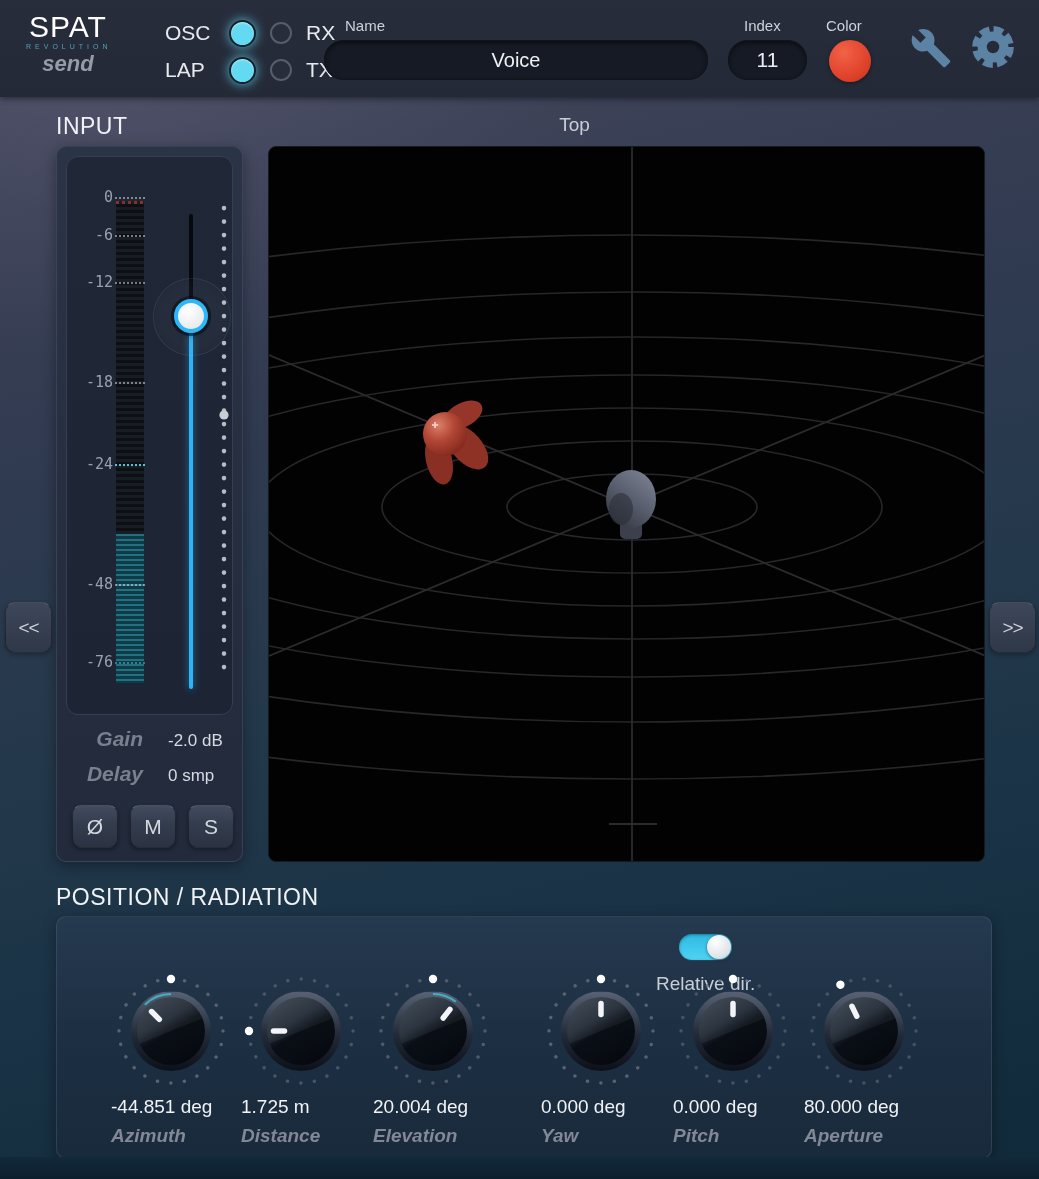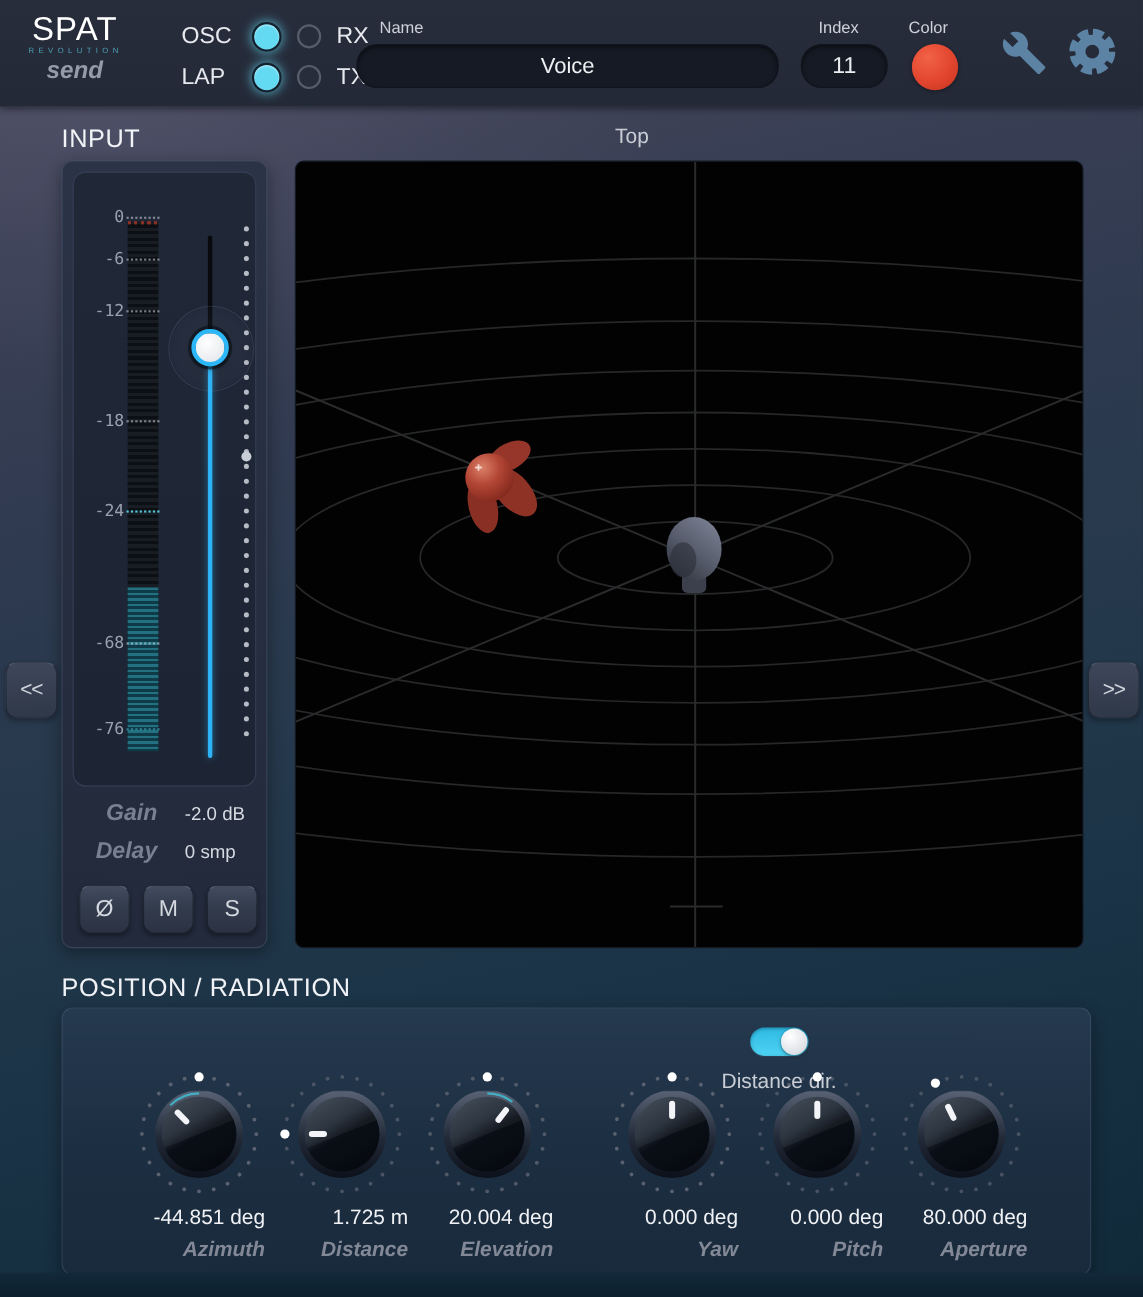--- a/index.html
+++ b/index.html
@@ -87,21 +87,21 @@
   .thumb{position:absolute;top:1px;width:24px;height:24px;border-radius:50%;
     background:radial-gradient(circle at 36% 30%,#ffffff,#e0e3e8 65%,#c6cad1);box-shadow:0 1px 3px rgba(0,0,0,.5);}
   .switch.pos-left .thumb{left:1px;} .switch.pos-right .thumb{right:1px;}
   .viewport{position:absolute;left:268px;top:146px;width:717px;height:716px;border-radius:8px;
     background:#020203;border:1px solid #141a24;box-sizing:border-box;overflow:hidden;cursor:crosshair;}
 
   
   .pos-panel{position:absolute;left:56px;top:916px;width:934px;height:241px;border-radius:10px;
     background:linear-gradient(180deg,#25394f,#1c2e41 55%,#192a3c);
     border:1px solid rgba(95,115,145,.30);box-shadow:0 4px 14px rgba(0,0,0,.35);}
-  .knob-col{position:absolute;top:54px;width:130px;text-align:right;}
+  .knob-col{position:absolute;top:54px;width:130px;text-align:left;}
   .knob-value{font-size:19px;color:#f0f2f5;margin-top:1px;}
   .knob-label{font-size:19px;font-weight:700;font-style:italic;color:#828896;margin-top:7px;}
   .footer{position:absolute;left:0;top:1157px;width:1039px;height:22px;
     background:linear-gradient(180deg,#12293a,#0c1f2d);}
 </style>
 </head>
 <body>
 
 <div class="page">
 
@@ -170,21 +170,21 @@
 
   <div class="section-title" style="left:56px;top:113px;">INPUT</div>
 
   <div class="input-panel">
     <div class="meter-well">
       <span class="scale-num" style="top:31px;">0</span>
       <span class="scale-num" style="top:69px;">-6</span>
       <span class="scale-num" style="top:116px;">-12</span>
       <span class="scale-num" style="top:216px;">-18</span>
       <span class="scale-num" style="top:298px;">-24</span>
-      <span class="scale-num" style="top:418px;">-68</span>
+      <span class="scale-num" style="top:418px;">-48</span>
       <span class="scale-num" style="top:496px;">-76</span>
       <div class="meter-bar">
         <div class="meter-teal"></div>
       </div>
       <div class="tick" style="top:40px;"></div>
       <div class="tick" style="top:78px;"></div>
       <div class="tick" style="top:125px;"></div>
       <div class="tick" style="top:225px;"></div>
       <div class="tick cyan" style="top:307px;"></div>
       <div class="tick" style="top:427px;"></div>
@@ -260,21 +260,21 @@
     </svg>
   </div>
 
   <div class="section-title" style="left:56px;top:884px;">POSITION / RADIATION</div>
 
   <div class="pos-panel">
     <div class="toggle-row" style="left:599px;top:17px;">
       <div class="switch on pos-right">
           <div class="thumb"></div>
         </div>
-      <span class="tgl-label">Distance dir.</span>
+      <span class="tgl-label">Relative dir.</span>
     </div>
 
     <div class="knob-col" style="left:54px;">
       <svg width="120" height="120" viewBox="-60 -60 120 120">
         <circle r="52" fill="none" stroke="#5a6170" stroke-width="3.4" stroke-dasharray="0.1 13.5" stroke-linecap="round"></circle>
         <circle r="40" fill="url(#bezelG)"></circle>
         <circle r="34" fill="url(#faceG)"></circle>
         <path d="M -34 0 A 34 34 0 0 1 34 0 Z" fill="rgba(255,255,255,0.05)" transform="rotate(-22)"></path>
         <path d="M -26.2 -26.2 A 37 37 0 0 1 0 -37" fill="none" stroke="#3fc3d9" stroke-width="2" opacity="0.8"></path>
         <g transform="rotate(-45)">

